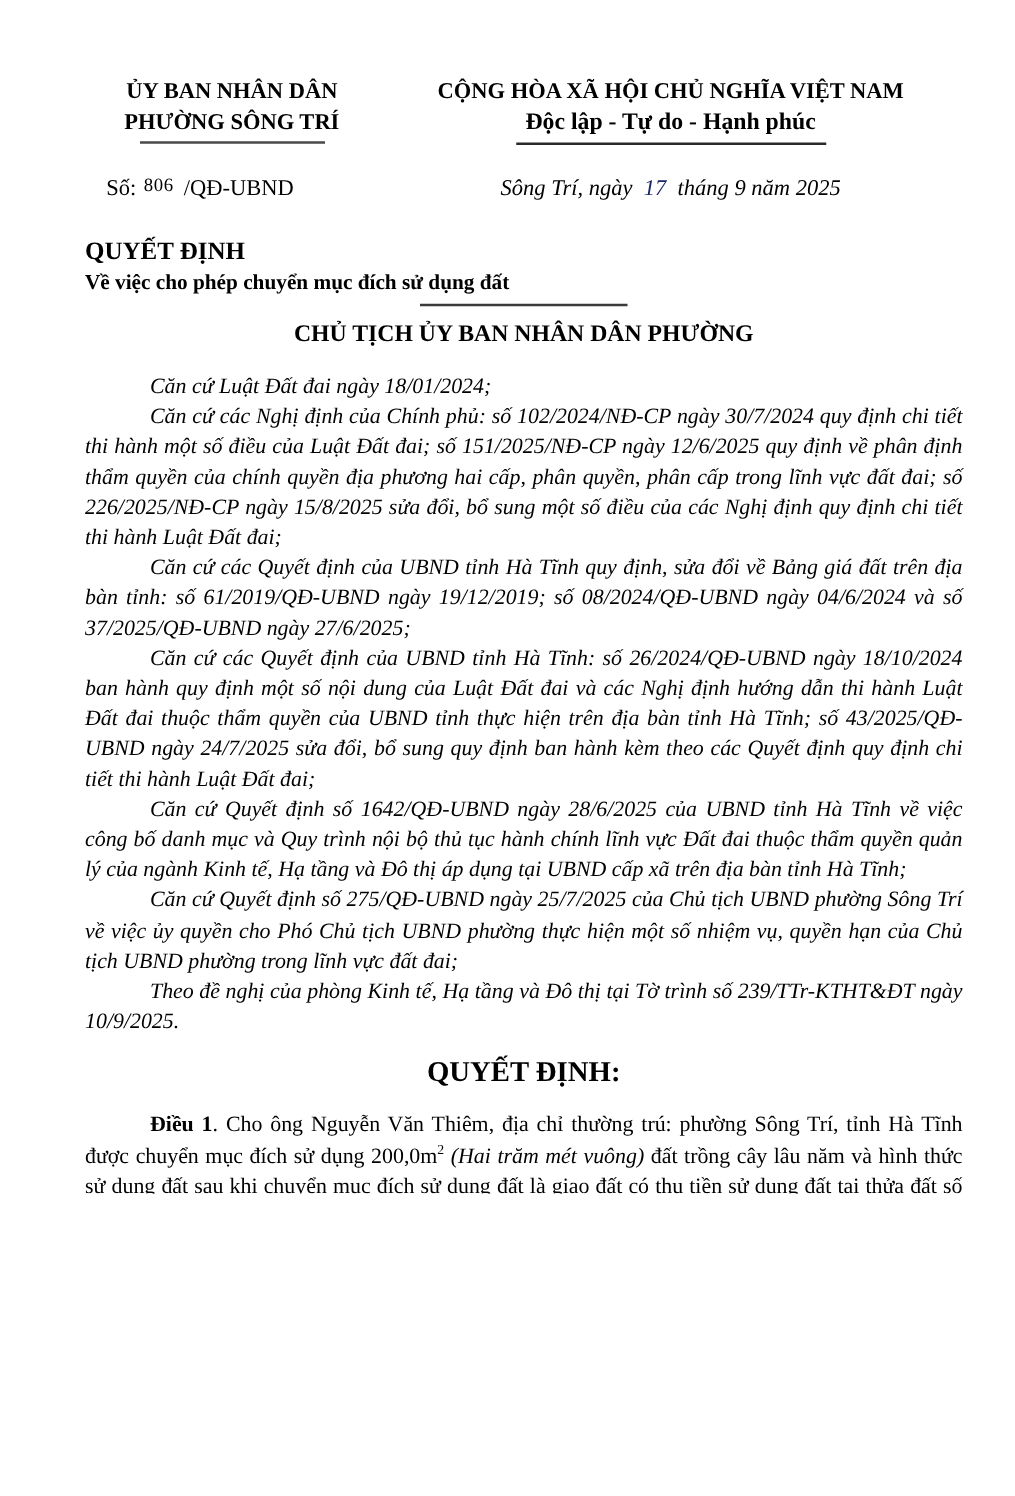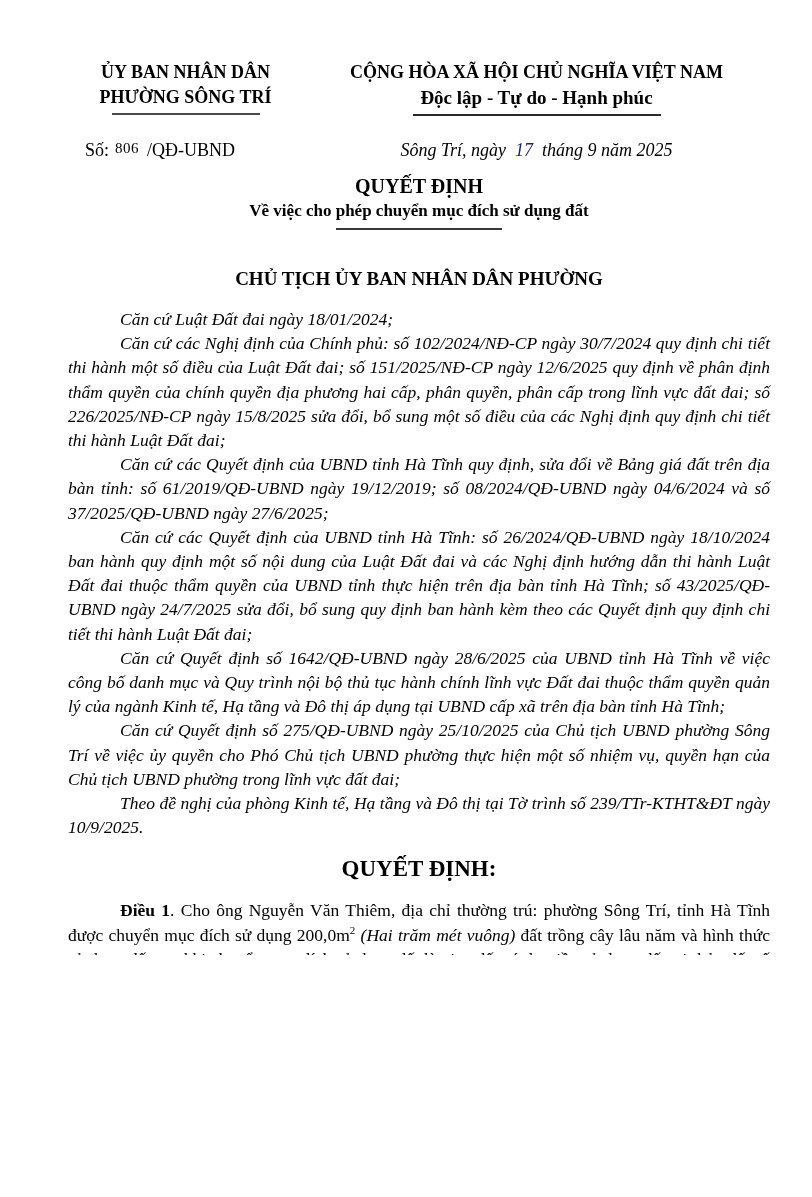--- a/index.html
+++ b/index.html
@@ -32,25 +32,25 @@
   .rule-org   { width: 148px; }
   .rule-motto { width: 248px; background:#2a2a2a; }
   .hdr-row2 { display:flex; margin-top: 24px; align-items: center; }
   .num-cell { width: 235px; text-align:left; padding-left: 17px; box-sizing: border-box;
               font-size: 18px; white-space: nowrap; }
   .num-value { font-size: 15px; display:inline-block; transform: translateY(-3px);
                margin: 0 8px 0 6px; letter-spacing: 0.5px; }
   .date-cell { flex:1; text-align:center; font-style: italic; font-size: 18px; white-space: nowrap; }
   .date-day { color:#1d2566; margin: 0 9px; }
   
-  .title-block { text-align:center; margin-top: 12px; }
+  .title-block { text-align:left; margin-top: 27px; }
   .title-main { font-weight:bold; font-size: 20px; line-height: 26px; }
   .title-sub  { font-weight:bold; font-size: 17px; line-height: 24px; }
   .rule-title { width: 166px; height:2px; background:#3a3a3a; margin: 5px auto 0 auto; }
-  .issuer { font-weight:bold; font-size: 19px; text-align:center; margin-top: 36px; line-height:25px; }
+  .issuer { font-weight:bold; font-size: 19px; text-align:center; margin-top: 10px; line-height:25px; }
   
   .preamble { margin-top: 16px; }
   .preamble p {
     margin: 0;
     font-style: italic;
     font-size: 17.5px;
     line-height: 24.2px;
     text-align: justify;
     text-indent: 52px;
   }
@@ -107,21 +107,21 @@
   </div>
 
   <div class="issuer">CHỦ TỊCH ỦY BAN NHÂN DÂN PHƯỜNG</div>
 
   <div class="preamble">
     <p>Căn cứ Luật Đất đai ngày 18/01/2024;</p>
     <p>Căn cứ các Nghị định của Chính phủ: số 102/2024/NĐ-CP ngày 30/7/2024 quy định chi tiết thi hành một số điều của Luật Đất đai; số 151/2025/NĐ-CP ngày 12/6/2025 quy định về phân định thẩm quyền của chính quyền địa phương hai cấp, phân quyền, phân cấp trong lĩnh vực đất đai; số 226/2025/NĐ-CP ngày 15/8/2025 sửa đổi, bổ sung một số điều của các Nghị định quy định chi tiết thi hành Luật Đất đai;</p>
     <p>Căn cứ các Quyết định của UBND tỉnh Hà Tĩnh quy định, sửa đổi về Bảng giá đất trên địa bàn tỉnh: số 61/2019/QĐ-UBND ngày 19/12/2019; số 08/2024/QĐ-UBND ngày 04/6/2024 và số 37/2025/QĐ-UBND ngày 27/6/2025;</p>
     <p>Căn cứ các Quyết định của UBND tỉnh Hà Tĩnh: số 26/2024/QĐ-UBND ngày 18/10/2024 ban hành quy định một số nội dung của Luật Đất đai và các Nghị định hướng dẫn thi hành Luật Đất đai thuộc thẩm quyền của UBND tỉnh thực hiện trên địa bàn tỉnh Hà Tĩnh; số 43/2025/QĐ-UBND ngày 24/7/2025 sửa đổi, bổ sung quy định ban hành kèm theo các Quyết định quy định chi tiết thi hành Luật Đất đai;</p>
     <p>Căn cứ Quyết định số 1642/QĐ-UBND ngày 28/6/2025 của UBND tỉnh Hà Tĩnh về việc công bố danh mục và Quy trình nội bộ thủ tục hành chính lĩnh vực Đất đai thuộc thẩm quyền quản lý của ngành Kinh tế, Hạ tầng và Đô thị áp dụng tại UBND cấp xã trên địa bàn tỉnh Hà Tĩnh;</p>
-    <p>Căn cứ Quyết định số 275/QĐ-UBND ngày 25/10/2025 của Chủ tịch UBND phường Sông Trí về việc ủy quyền cho Phó Chủ tịch UBND phường thực hiện một số nhiệm vụ, quyền hạn của Chủ tịch UBND phường trong lĩnh vực đất đai;</p>
+    <p>Căn cứ Quyết định số 275/QĐ-UBND ngày 25/7/2025 của Chủ tịch UBND phường Sông Trí về việc ủy quyền cho Phó Chủ tịch UBND phường thực hiện một số nhiệm vụ, quyền hạn của Chủ tịch UBND phường trong lĩnh vực đất đai;</p>
     <p>Theo đề nghị của phòng Kinh tế, Hạ tầng và Đô thị tại Tờ trình số 239/TTr-KTHT&amp;ĐT ngày 10/9/2025.</p>
   </div>
 
   <div class="decision-heading">QUYẾT ĐỊNH:</div>
 
   <p class="article"><span class="lbl">Điều 1</span><span>. Cho ông Nguyễn Văn Thiêm, địa chỉ thường trú: phường Sông Trí, tỉnh Hà Tĩnh được chuyển mục đích sử dụng 200,0m</span><sup>2</sup><span class="note"> (Hai trăm mét vuông) </span><span>đất trồng cây lâu năm và hình thức sử dụng đất sau khi chuyển mục đích sử dụng đất là giao đất có thu tiền sử dụng đất tại thửa đất số 296, tờ bản đồ số 86, tổ dân phố Hưng Thịnh, phường Sông Trí, tỉnh Hà Tĩnh.</span></p>
 
   <p class="bullet">- Mục đích sử dụng đất: Đất ở tại đô thị.</p>
   <p class="bullet">- Thời hạn sử dụng: Lâu dài.</p>
 

